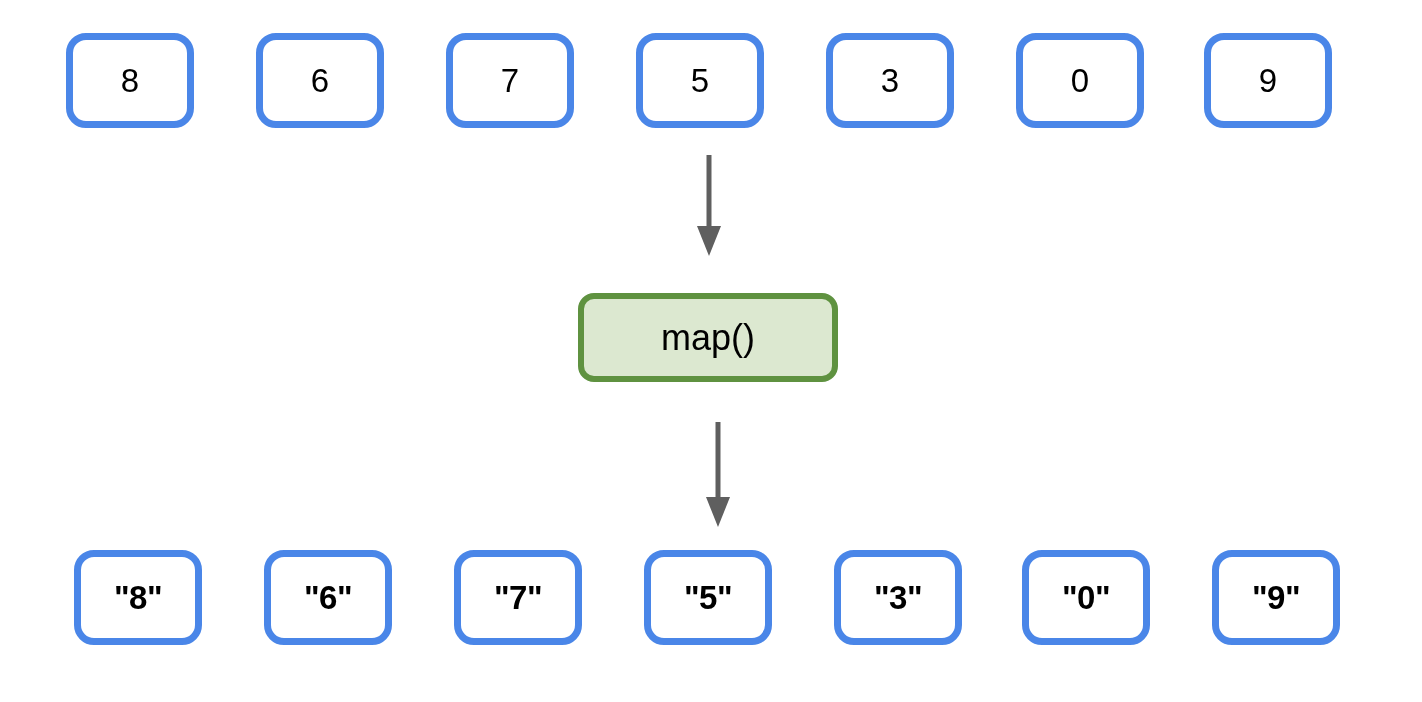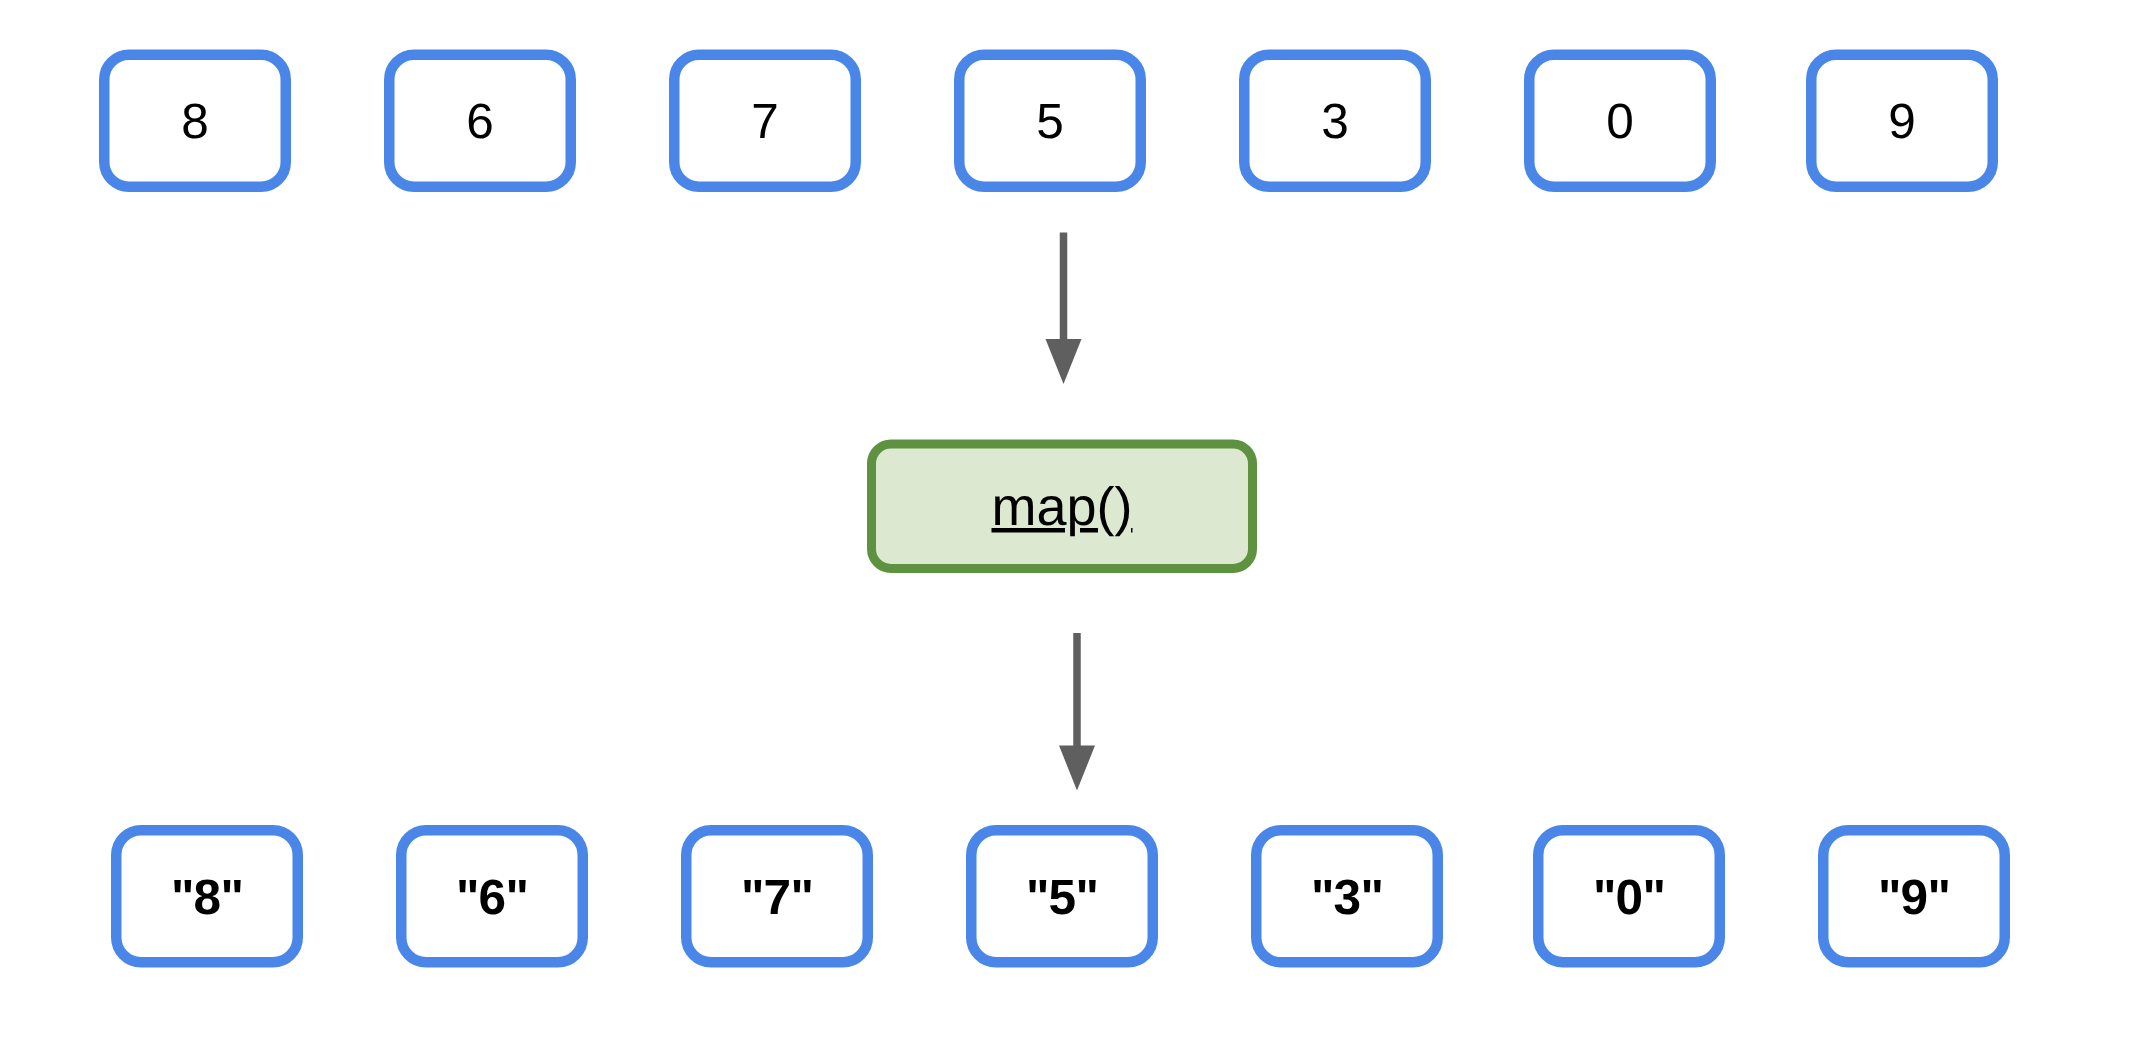--- a/index.html
+++ b/index.html
@@ -63,21 +63,20 @@
     align-items: center;
     justify-content: center;
     background: #dce8d0;
     border: 6px solid #5f9240;
     border-radius: 16px;
     color: #000000;
     font-size: 36px;
     line-height: 1;
     white-space: pre;
     user-select: none;
-    text-decoration: underline;
   }
 
   
   .arrow {
     position: absolute;
     left: 0;
     top: 0;
     pointer-events: none;
   }
 </style>

